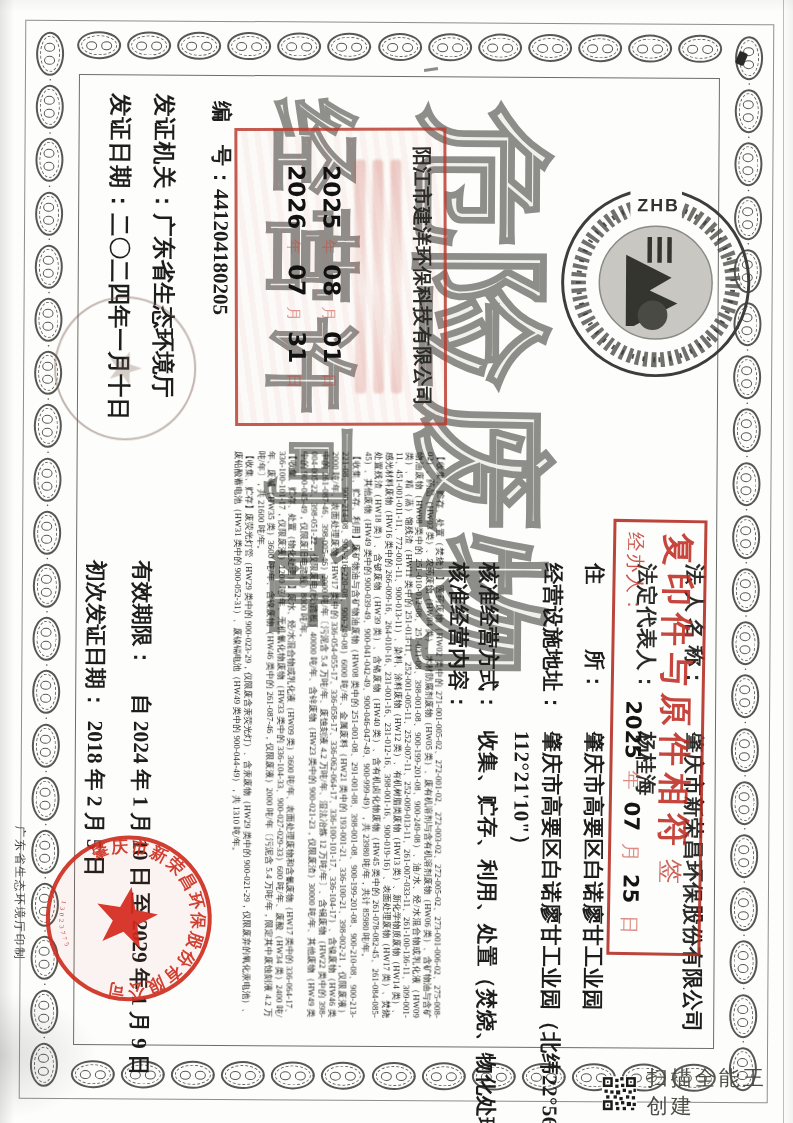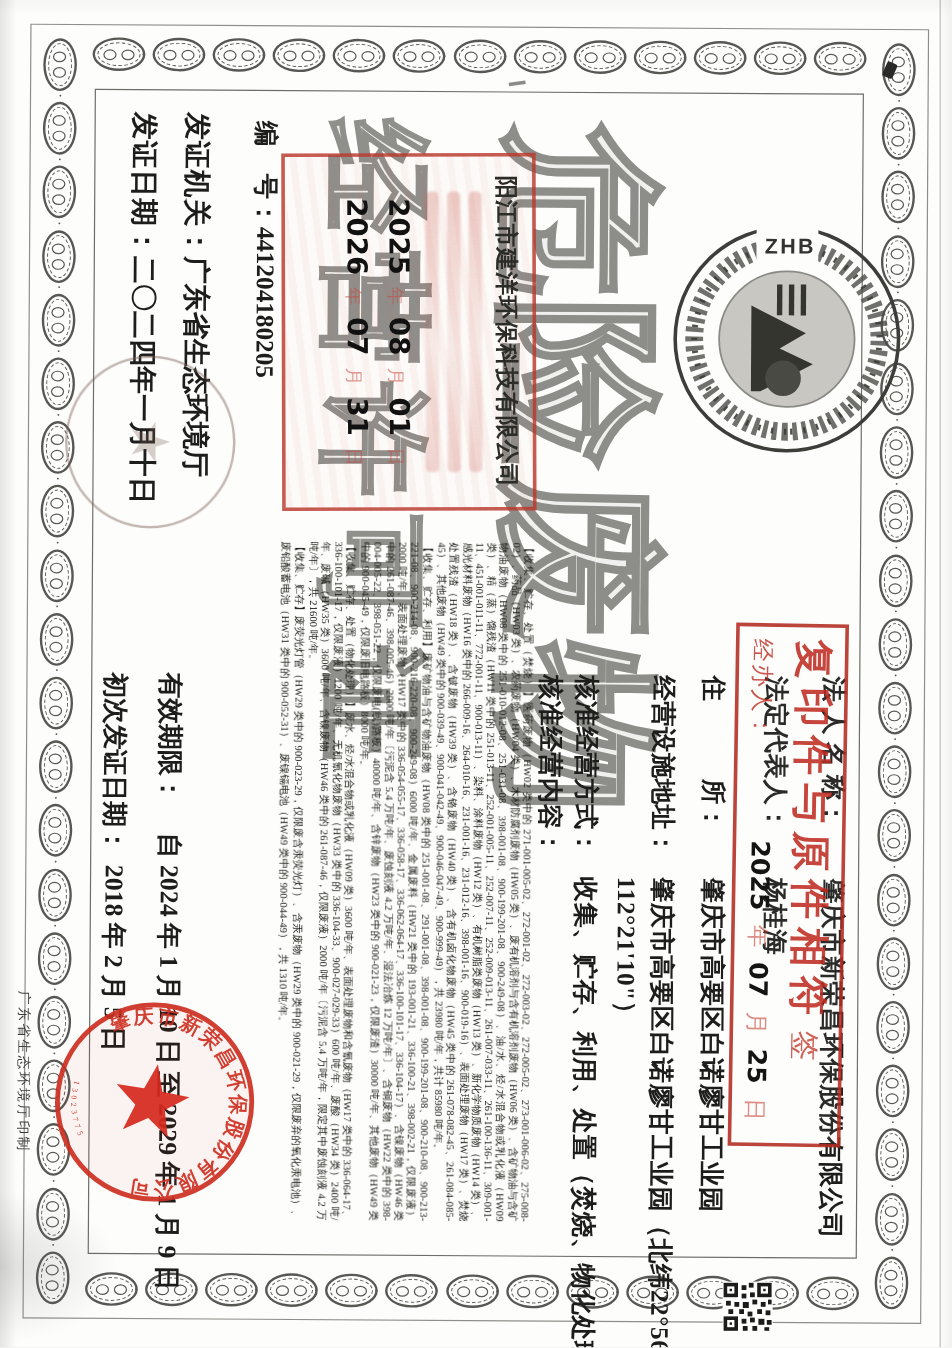--- a/index.html
+++ b/index.html
@@ -578,19 +578,20 @@
           <rect x="4" y="8" width="6" height="6"></rect>
           <rect x="32" y="8" width="6" height="6"></rect>
           <rect x="4" y="36" width="6" height="6"></rect>
         </g>
       <g fill="#1c1c1a">
           <rect x="6" y="10" width="2" height="2"></rect>
           <rect x="34" y="10" width="2" height="2"></rect>
           <rect x="6" y="38" width="2" height="2"></rect>
         </g>
     </svg>
+    <span class="lbl">扫描全能王 创建</span>
   </div>
 
   <div class="speck a"></div>
   <div class="speck b"></div>
   <div class="scan-shade"></div>
   <div class="edge-line"></div>
 </div>
 
 </body></html>

